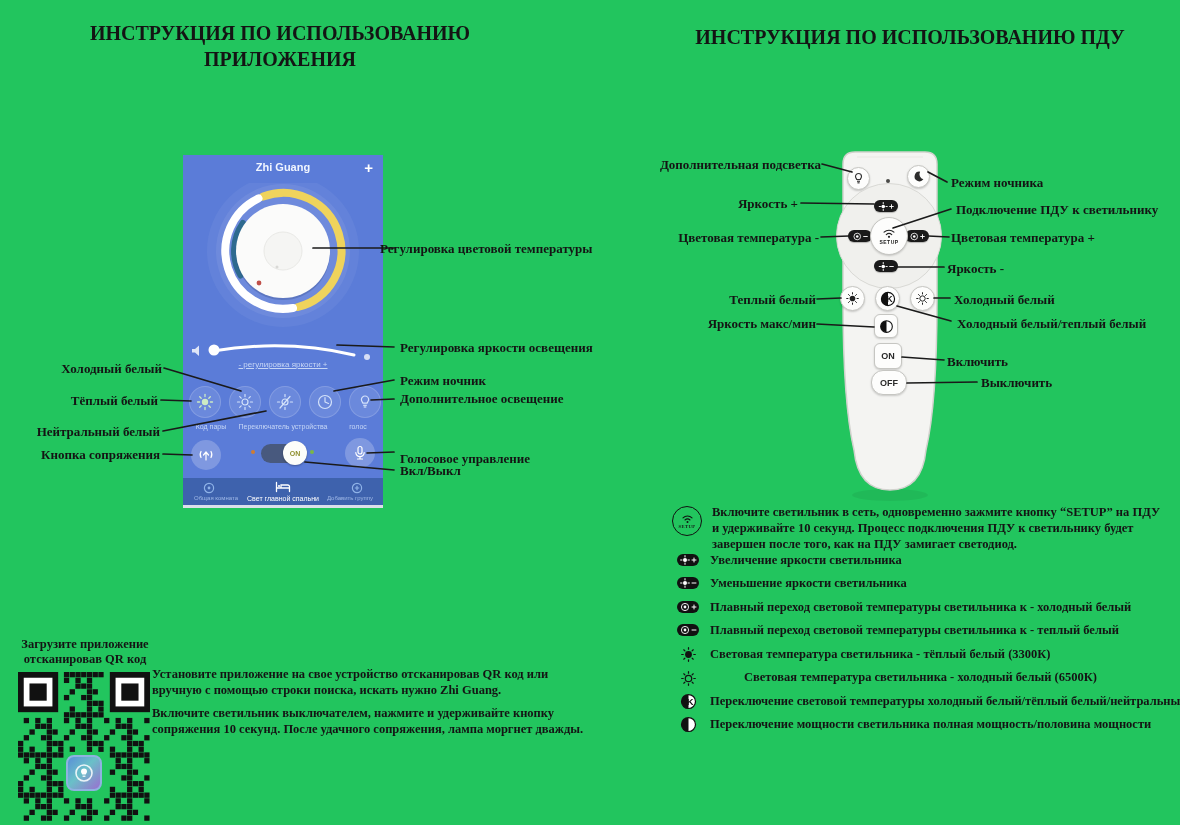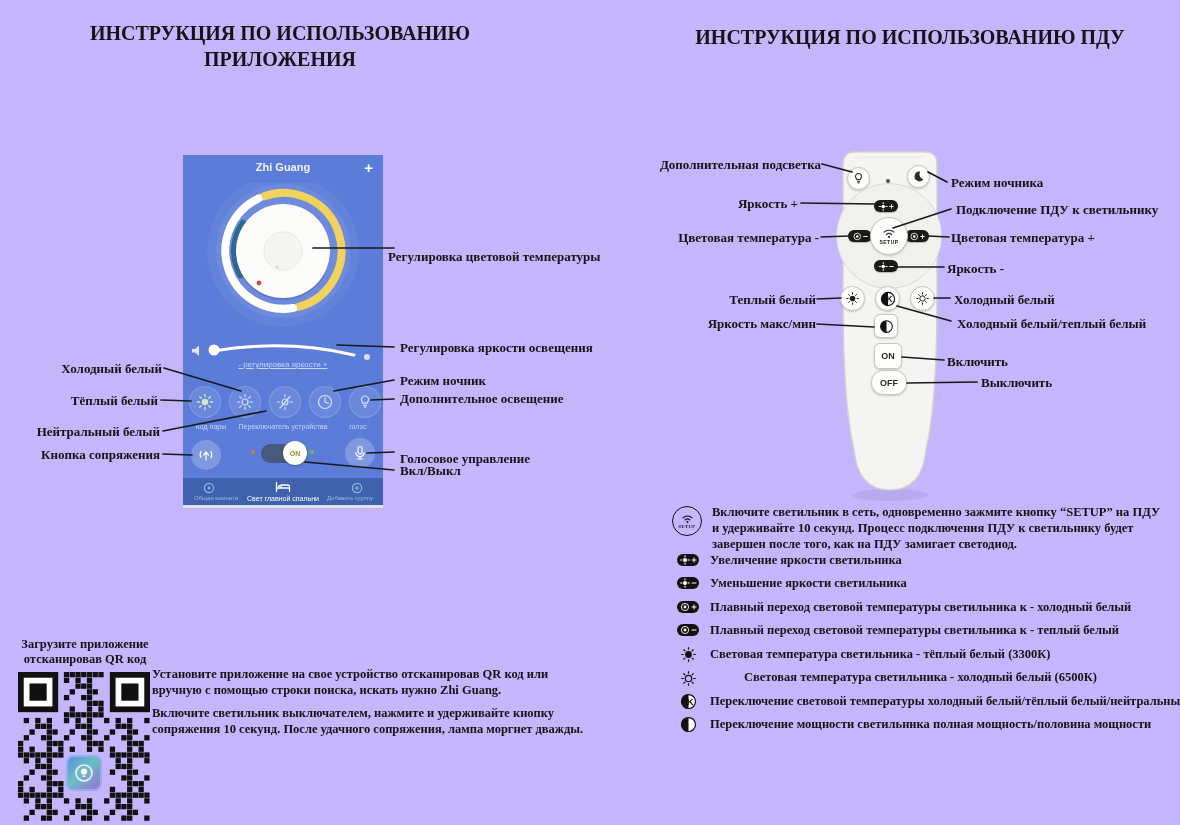--- a/index.html
+++ b/index.html
@@ -1,16 +1,16 @@
 <!DOCTYPE html>
 <html><head>
 <meta charset="utf-8">
 <style>
   html,body{margin:0;padding:0;background:#fff;}
-  #page{position:relative;width:1180px;height:825px;background:#c4b5fd;overflow:hidden;
+  #page{position:relative;width:1180px;height:825px;background:#22c55e;overflow:hidden;
         font-family:"Liberation Serif",serif;}
   .abs{position:absolute;}
   .ser{font-family:"Liberation Serif",serif;font-weight:bold;color:#141414;}
   .title{font-size:20px;text-align:center;line-height:26px;}
   .lbl{font-size:13px;white-space:nowrap;}
   .tr{text-align:right;}
   .par{font-size:12.5px;line-height:16px;}
   
   #app{left:183px;top:155px;width:200px;height:350px;background:#5b7cd8;z-index:1;}
   #app .hdr{position:absolute;left:0;top:0;width:100%;height:24px;}
@@ -176,21 +176,21 @@
         <circle cx="6" cy="6" r="4.6" fill="none" stroke="#8fb3e8" stroke-width="1.2"></circle>
         <path d="M6,3.8 L6,8.2 M3.8,6 L8.2,6" stroke="#8fb3e8" stroke-width="1.2"></path>
       </svg>
       <div class="nav-lbl" style="left:0;width:66px;">Общая комната</div>
       <div class="nav-lbl" style="left:58px;width:84px;color:#ffffff;font-size:7px;">Свет главной спальни</div>
       <div class="nav-lbl" style="left:134px;width:66px;">Добавить группу</div>
     </div>
     <div class="abs" style="left:0;top:350px;width:200px;height:3px;background:#dbe0ea;"></div>
   </div>
 
-  <div class="abs ser lbl z6" style="left:388px;top:241px;margin-top:8px;">Регулировка цветовой температуры</div>
+  <div class="abs ser lbl z6" style="left:380px;top:241px;">Регулировка цветовой температуры</div>
   <div class="abs ser lbl z6" style="left:400px;top:340px;">Регулировка яркости освещения</div>
   <div class="abs ser lbl z6" style="left:400px;top:373px;">Режим ночник</div>
   <div class="abs ser lbl z6" style="left:400px;top:391px;">Дополнительное освещение</div>
   <div class="abs ser lbl z6" style="left:400px;top:445px;margin-top:6px;">Голосовое управление</div>
   <div class="abs ser lbl z6" style="left:400px;top:463px;">Вкл/Выкл</div>
   <div class="abs ser lbl tr z6" style="left:40px;top:361px;width:122px;">Холодный белый</div>
   <div class="abs ser lbl tr z6" style="left:58px;top:393px;width:100px;">Тёплый белый</div>
   <div class="abs ser lbl tr z6" style="left:22px;top:424px;width:138px;">Нейтральный белый</div>
   <div class="abs ser lbl tr z6" style="left:25px;top:447px;width:135px;">Кнопка сопряжения</div>
 

